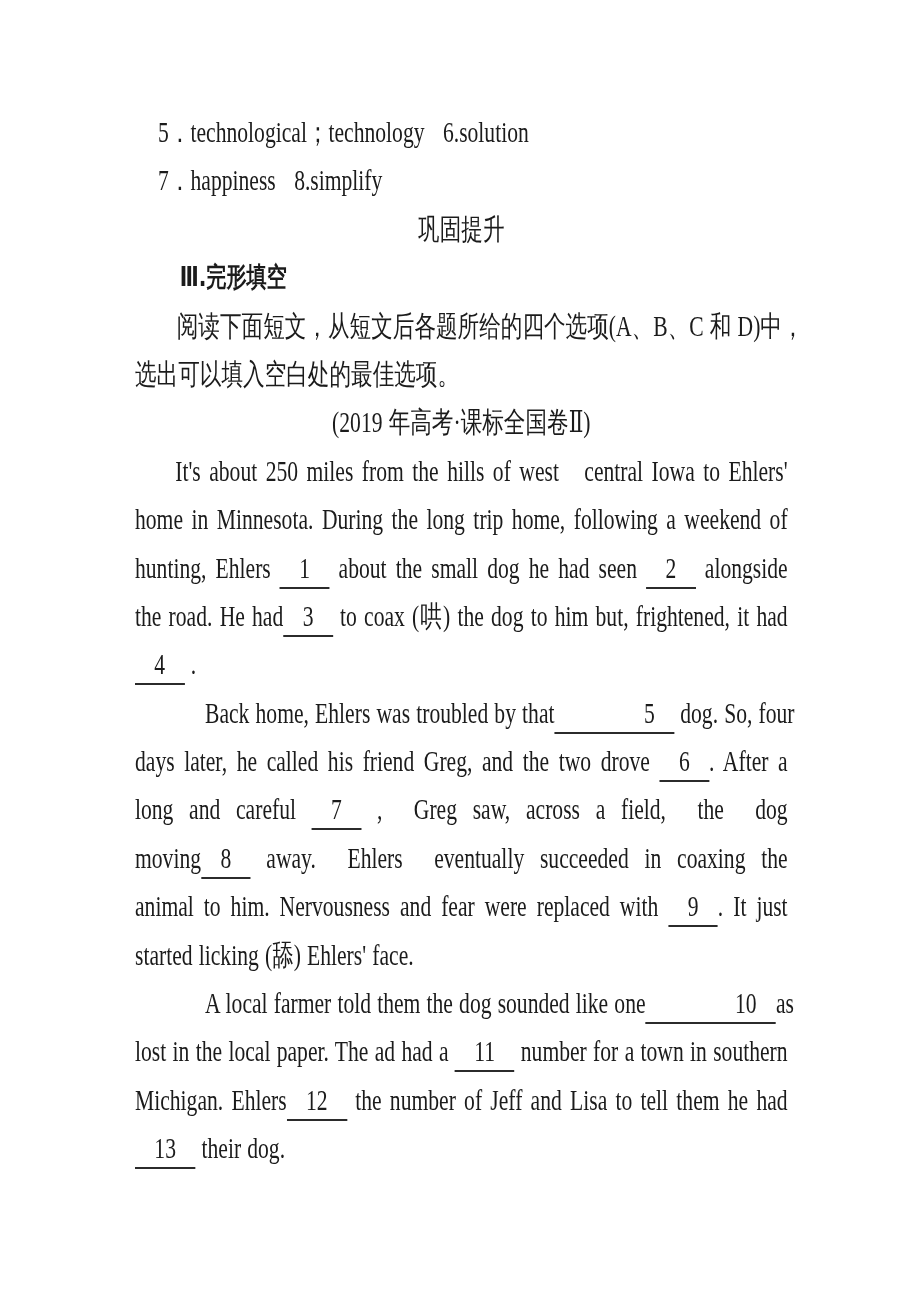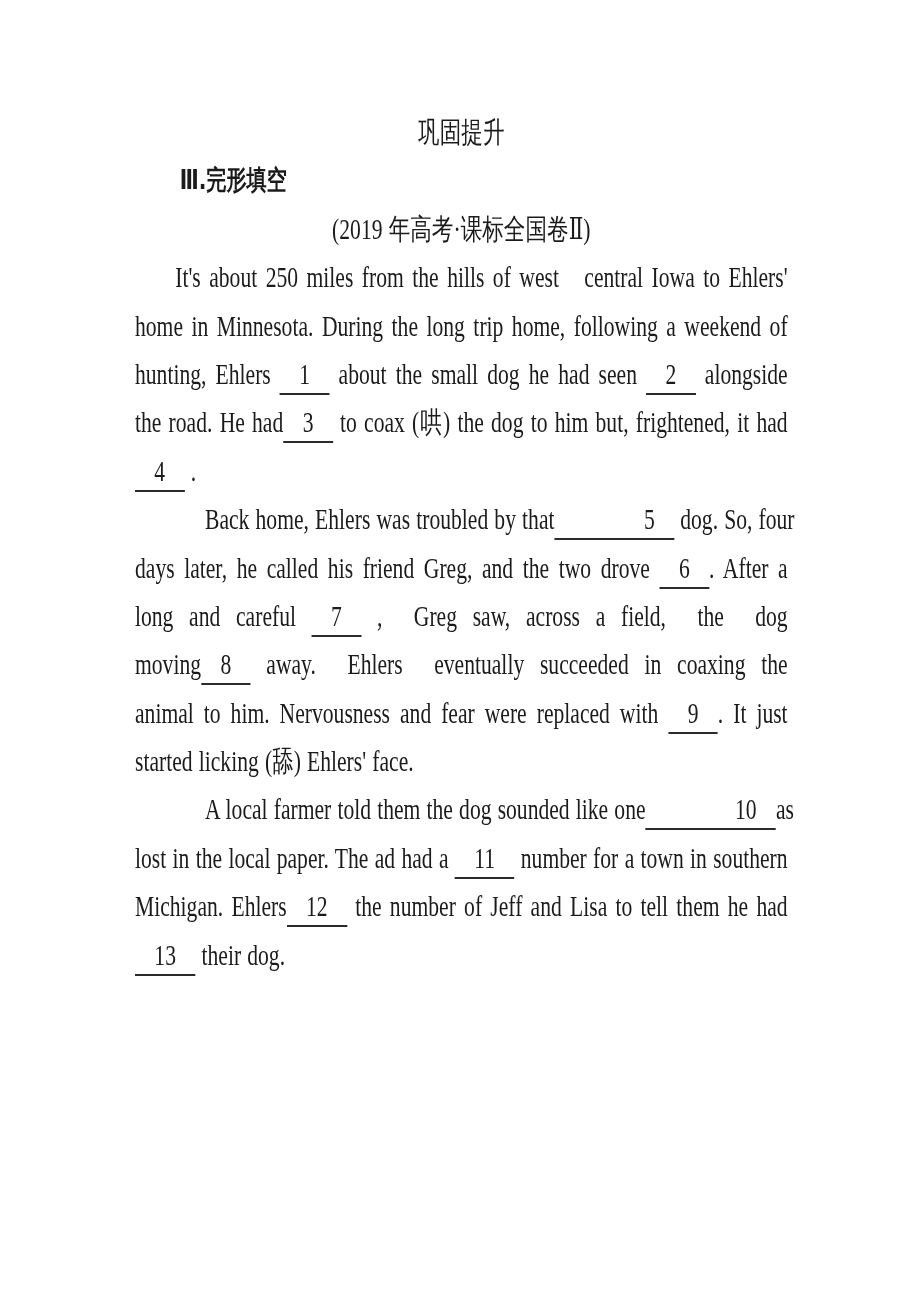--- a/index.html
+++ b/index.html
@@ -46,25 +46,33 @@
     padding:0 26px;
     border-bottom:2px solid #2b2b2b;
     font-size:29px;
   }
 </style>
 </head>
 <body>
 
 <div class="doc">
 
+  <div class="block answers plain">
+      <div class="line first">5．technological；technology&nbsp;&nbsp; 6.solution</div>
+      <div class="line last">7．happiness&nbsp;&nbsp; 8.simplify</div>
+    </div>
 
   <div class="line center banner">巩固提升</div>
 
   <div class="line heading">Ⅲ.完形填空</div>
 
+  <div class="block instructions">
+      <div class="line first">阅读下面短文，从短文后各题所给的四个选项(A、B、C 和 D)中，</div>
+      <div class="line last">选出可以填入空白处的最佳选项。</div>
+    </div>
 
   <div class="line center source">(2019 年高考·课标全国卷Ⅱ)</div>
 
   <div class="block para p1">
       <div class="line first">It's about 250 miles from the hills of west &nbsp;&nbsp;central Iowa to Ehlers'</div>
       <div class="line">home in Minnesota. During the long trip home, following a weekend of</div>
       <div class="line">hunting, Ehlers <span class="blank">1</span> about the small dog he had seen <span class="blank">2</span> alongside</div>
       <div class="line">the road. He had<span class="blank">3</span> to coax (哄) the dog to him but, frightened, it had</div>
       <div class="line last"><span class="blank">4</span> .</div>
     </div>

